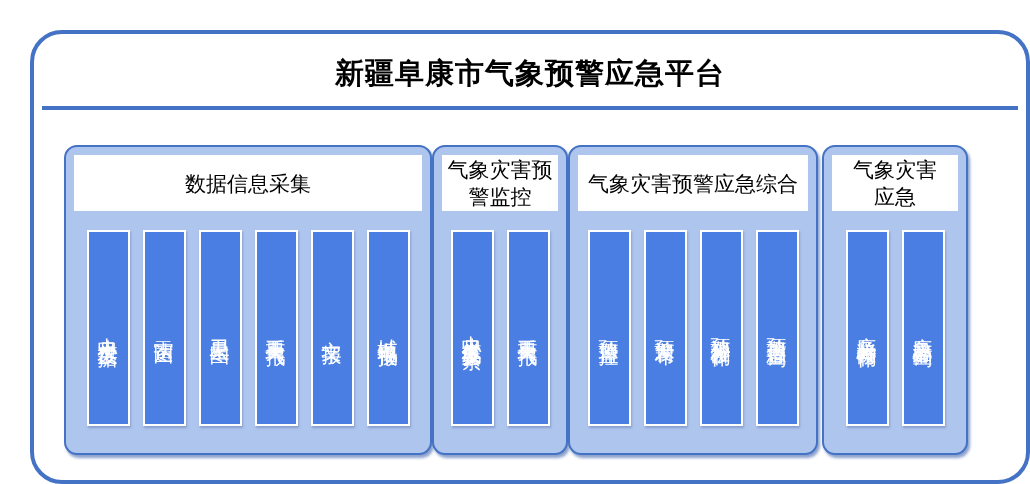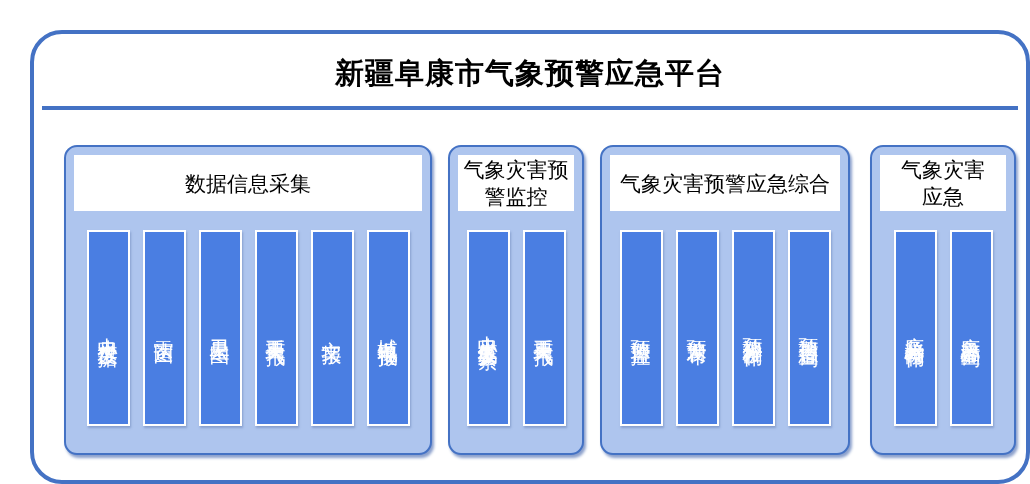--- a/index.html
+++ b/index.html
@@ -28,21 +28,20 @@
   .title {
     font-size: 29px;
     font-weight: bold;
     letter-spacing: 1px;
     color: #000;
   }
 
   .content {
     display: flex;
     align-items: flex-start;
-    gap: 16px;
     padding: 35px 18px 0 22px;
   }
 
   .group {
     height: 310px;
     border: 2px solid #4472C4;
     border-radius: 13px;
     background: #AEC5EE;
     box-shadow: 2px 3px 3px #8BA0CC;
     display: flex; flex-direction: column;

